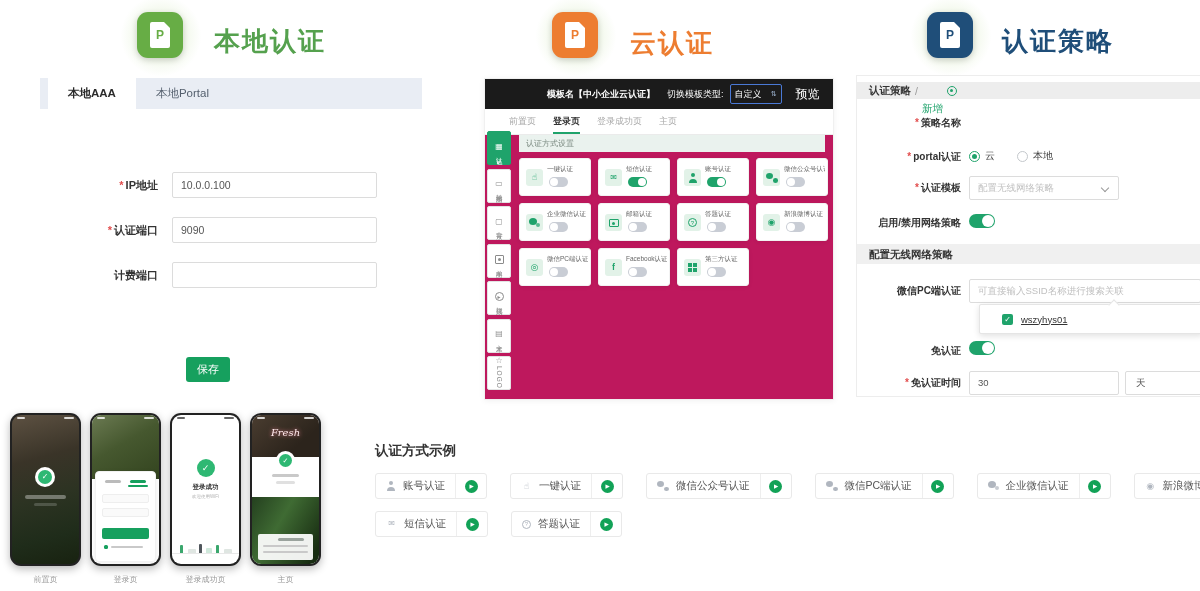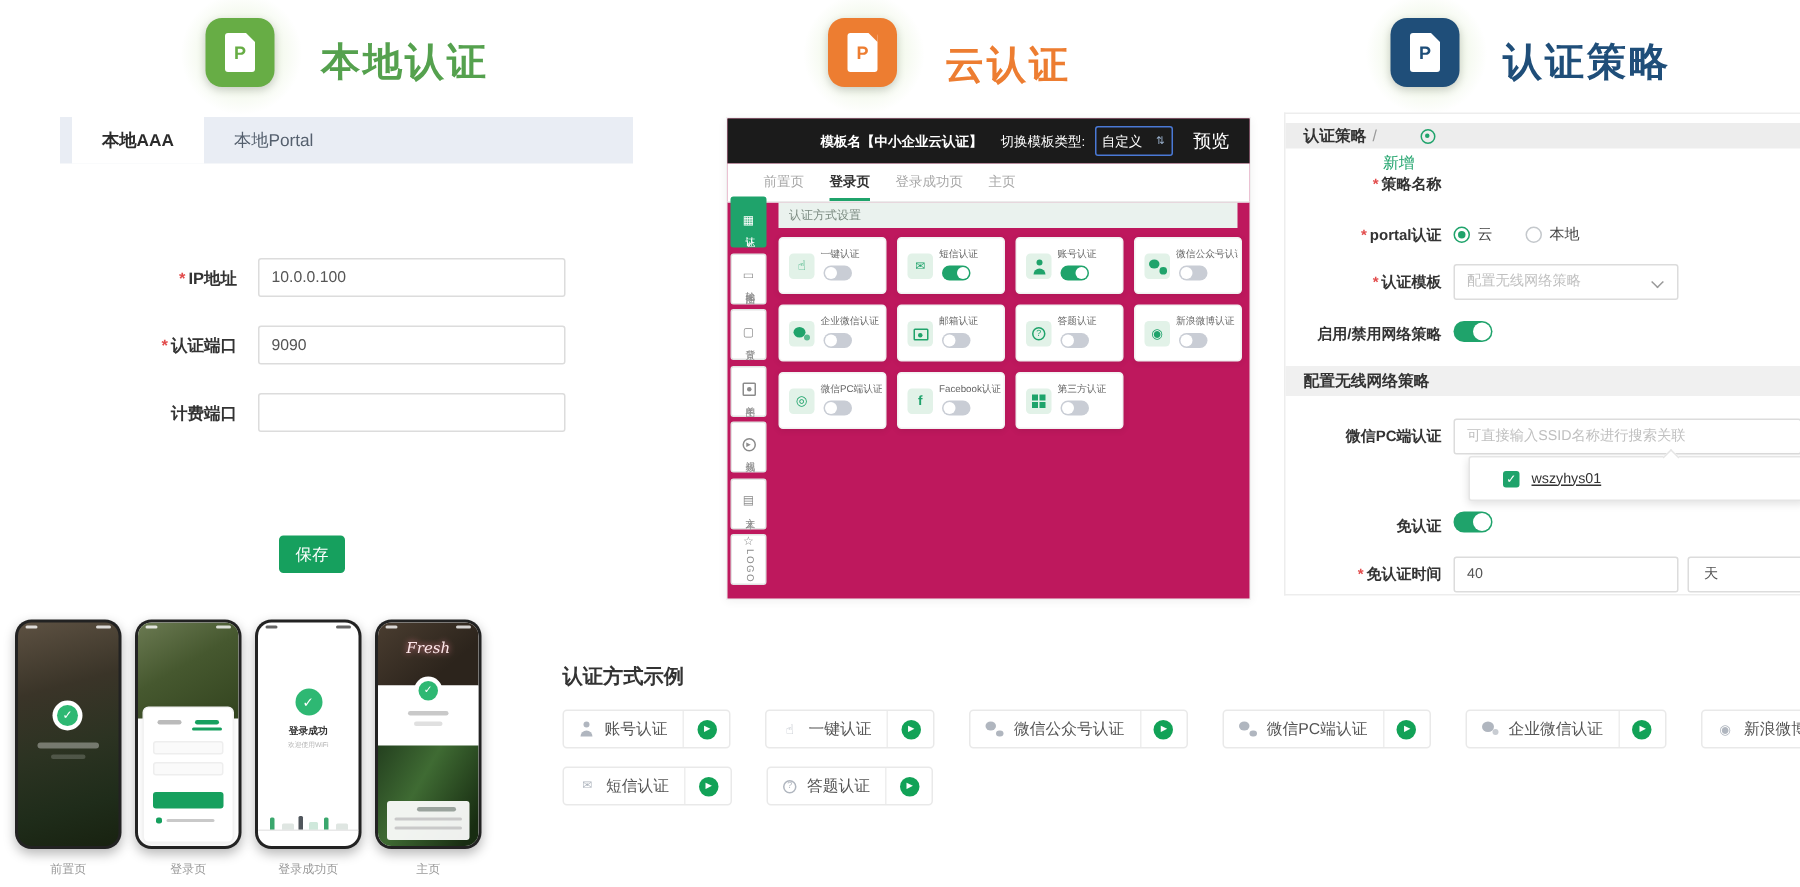--- a/index.html
+++ b/index.html
@@ -404,21 +404,21 @@
     <div id="ssid-drop">
       <span class="caret"></span>
       <span class="cb"></span>
       <span id="ssid-opt-label">wszyhys01</span>
     </div>
 
     <div class="rp-label" style="left:0;top:268px">免认证</div>
     <div id="rp-free" class="tg2 on" style="left:112px;top:265px"></div>
 
     <div class="rp-label" style="left:0;top:300px"><span class="req">*</span><span>免认证时间</span></div>
-    <div class="rp-input" style="left:112px;top:295px;width:150px">40</div>
+    <div class="rp-input" style="left:112px;top:295px;width:150px">30</div>
     <div id="rp-unit">天</div>
   </div>
 
   <div class="phone" style="left:10px">
     <div class="screen scr-pre">
       <div class="sb">
           <i class="t"></i>
           <i class="s"></i>
         </div>
       <div class="logo-circ" style="left:23px;top:52px">

